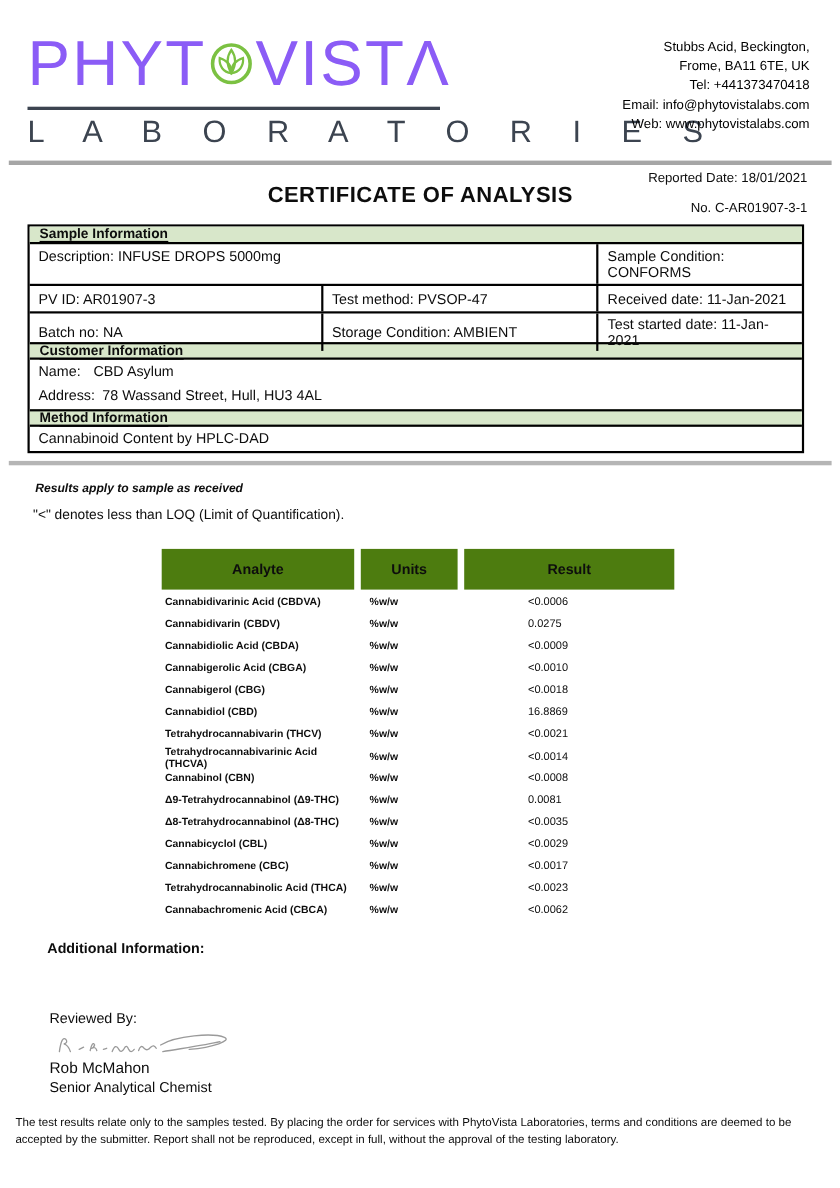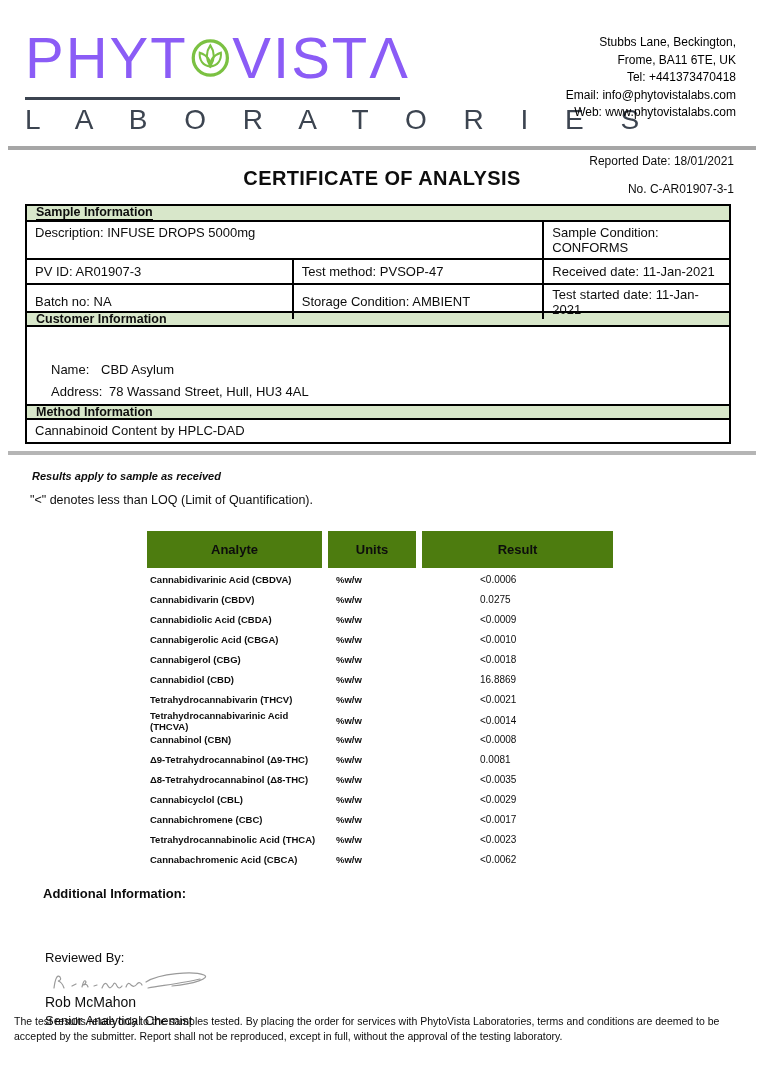--- a/index.html
+++ b/index.html
@@ -37,21 +37,21 @@
   .itable > .band:first-child { border-top:none; }
   .band span { font-weight:bold; font-size:12.5px; line-height:1;
                border-bottom:1.5px solid #000; padding-bottom:1px; }
   .cells { display:grid; font-size:13px; }
   .cells .cell { padding:2px 8px; display:flex; align-items:center; }
   .r1 { grid-template-columns:73.7% 26.3%; height:38px; border-bottom:2px solid #000; }
   .r1 .desc { align-items:flex-start; padding-top:3px; border-right:2px solid #000; }
   .r2 { grid-template-columns:38% 35.7% 26.3%; height:25px; border-bottom:2px solid #000; }
   .r3 { grid-template-columns:38% 35.7% 26.3%; height:26px; }
   .r2 .cell:nth-child(-n+2), .r3 .cell:nth-child(-n+2) { border-right:2px solid #000; }
-  .cust { padding:3px 8px 5px 24px; font-size:13px;margin-top:32px; }
+  .cust { padding:3px 8px 5px 8px; font-size:13px; }
   .cust .line { display:flex; }
   .cust .line + .line { margin-top:7px; }
   .lbl-name { width:50px; }
   .lbl-addr { width:58px; }
   .method-cell { padding:3px 8px 4px 8px; font-size:13px; }
 
   
   .note-italic { margin:15px 0 0 32px; font-size:11px; font-weight:bold; font-style:italic; }
   .note-loq { margin:11px 0 0 30px; font-size:12.5px; }
 
@@ -91,21 +91,21 @@
           <path d="M50 76 C 32 74, 22 60, 24 42 C 42 48, 51 60, 50 76 Z" fill="none" stroke="#7bc142" stroke-width="5"></path>
           <path d="M50 76 C 68 74, 78 60, 76 42 C 58 48, 49 60, 50 76 Z" fill="none" stroke="#7bc142" stroke-width="5"></path>
         </svg>
         <span class="logo-txt">VIST</span>
         <span class="logo-txt">Λ</span>
       </div>
       <div class="logo-rule"></div>
       <div class="logo-sub">L A B O R A T O R I E S</div>
     </div>
     <div class="contact">
-      <div>Stubbs Lane, Beckington,</div>
+      <div>Stubbs Acid, Beckington,</div>
       <div>Frome, BA11 6TE, UK</div>
       <div>Tel: +441373470418</div>
       <div>Email: info@phytovistalabs.com</div>
       <div>Web: www.phytovistalabs.com</div>
     </div>
   </div>
 
   <div class="fullrule"></div>
 
   <div class="cert-block">

